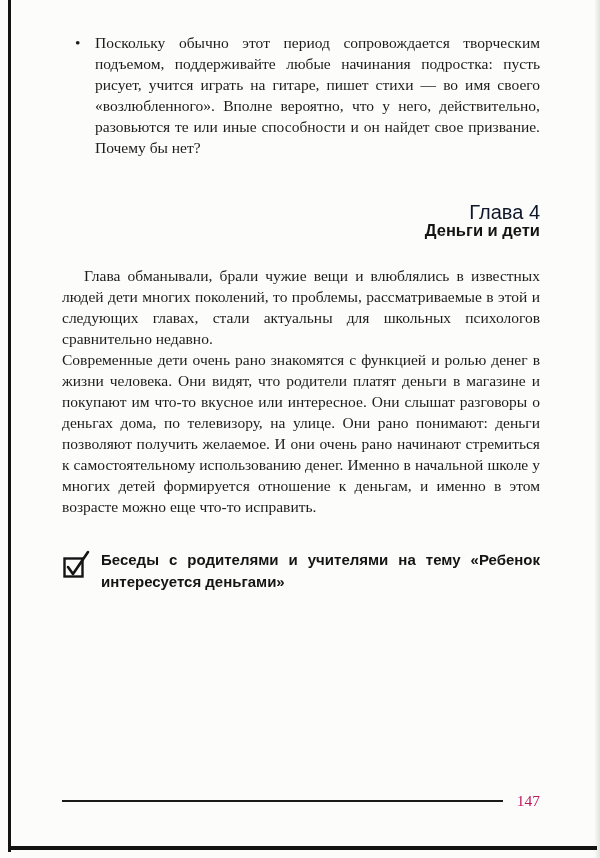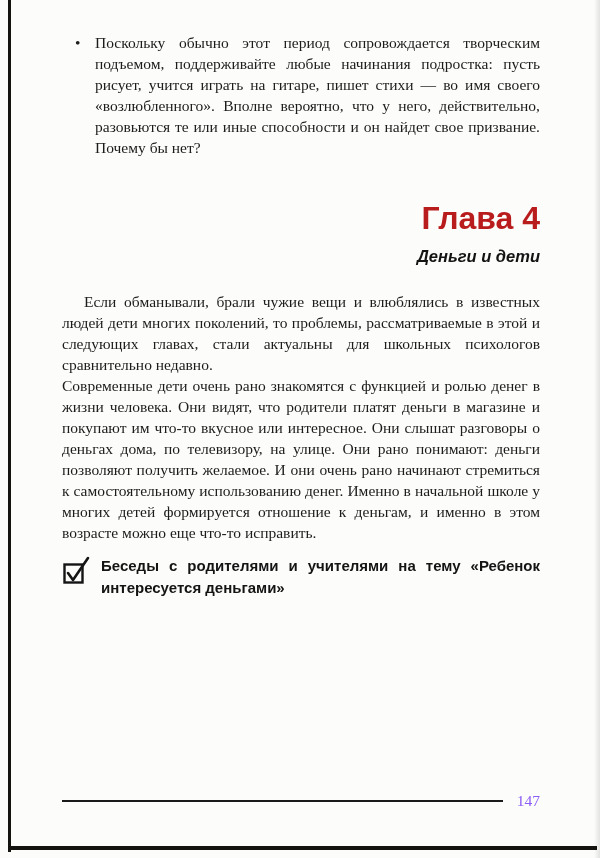--- a/index.html
+++ b/index.html
@@ -87,54 +87,52 @@
     left: 13px;
     top: 0;
     font-size: 15.5px;
   }
 
   
   .chapter-number {
     margin-top: 44px;
     text-align: right;
     font-family: "Liberation Sans", sans-serif;
-    font-weight: bold;
-    font-size: 32px;
+    font-weight: normal;
+    font-size: 20px;
     line-height: 1;
-    color: #b91c1c;
+    color: #0f172a;
   }
   .chapter-title {
-    margin-top: 14px;
     text-align: right;
     font-family: "Liberation Sans", sans-serif;
     font-weight: bold;
     font-size: 16.5px;
     line-height: 1;
     color: #141414;
-    font-style: italic;
   }
 
   
   .body-par {
     margin: 0;
     font-size: 15.5px;
     line-height: 21px;
     text-align: justify;
     text-indent: 22px;
   }
   .body-par.first {
     margin-top: 26px;
   }
   .body-par.no-indent {
     text-indent: 0;
   }
 
   
   .section-heading {
-    margin-top: 12px;
+    margin-top: 32px;
     display: flex;
     align-items: flex-start;
   }
   .section-icon {
     width: 28px;
     height: 30px;
     flex: 0 0 28px;
     margin-right: 11px;
     margin-top: 1px;
   }
@@ -161,21 +159,21 @@
     align-items: center;
   }
   .footer .rule {
     flex: 1;
     height: 2px;
     background: #1a1a1a;
     margin-right: 14px;
   }
   .page-number {
     font-size: 15.5px;
-    color: #8b5cf6;
+    color: #be185d;
   }
 </style>
 </head>
 <body>
 
 <div class="page">
 
   <div class="spine-left"></div>
   <div class="edge-bottom"></div>
   <div class="edge-right-shade"></div>
@@ -184,21 +182,21 @@
 
 
     <div class="bullet-par">
       <span class="bullet-marker">•</span>
       <span>Поскольку обычно этот период сопровождается творческим подъемом, поддерживайте любые начинания подростка: пусть рисует, учится играть на гитаре, пишет стихи — во имя своего «возлюбленного». Вполне вероятно, что у него, действительно, разовьются те или иные способности и он найдет свое призвание. Почему бы нет?</span>
     </div>
 
     <div class="chapter-number">Глава 4</div>
     <div class="chapter-title">Деньги и дети</div>
 
-    <p class="body-par first">Если обманывали, брали чужие вещи и влюблялись в известных людей дети многих поколений, то проблемы, рассматриваемые в этой и следующих главах, стали актуальны для школьных психологов сравнительно недавно.</p>
+    <p class="body-par first">Глава обманывали, брали чужие вещи и влюблялись в известных людей дети многих поколений, то проблемы, рассматриваемые в этой и следующих главах, стали актуальны для школьных психологов сравнительно недавно.</p>
     <p class="body-par no-indent">Современные дети очень рано знакомятся с функцией и ролью денег в жизни человека. Они видят, что родители платят деньги в магазине и покупают им что-то вкусное или интересное. Они слышат разговоры о деньгах дома, по телевизору, на улице. Они рано понимают: деньги позволяют получить желаемое. И они очень рано начинают стремиться к самостоятельному использованию денег. Именно в начальной школе у многих детей формируется отношение к деньгам, и именно в этом возрасте можно еще что-то исправить.</p>
 
     <div class="section-heading">
       <span class="section-icon">
         <svg width="28" height="30" viewBox="0 0 28 30">
           <rect x="2.5" y="8.5" width="18" height="18" fill="none" stroke="#141414" stroke-width="2.4"></rect>
           <polyline points="6,17 11,24 26,2" fill="none" stroke="#141414" stroke-width="2.6" stroke-linecap="round" stroke-linejoin="round"></polyline>
         </svg>
       </span>
       <span class="section-title">Беседы с родителями и учителями на тему «Ребенок интересуется деньгами»</span>

